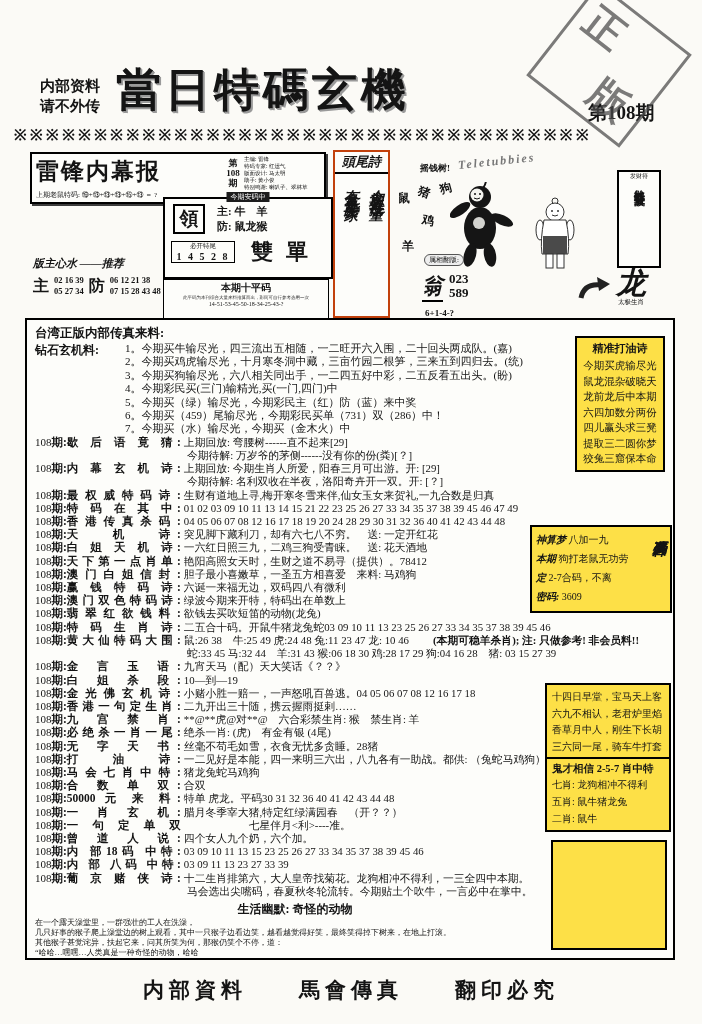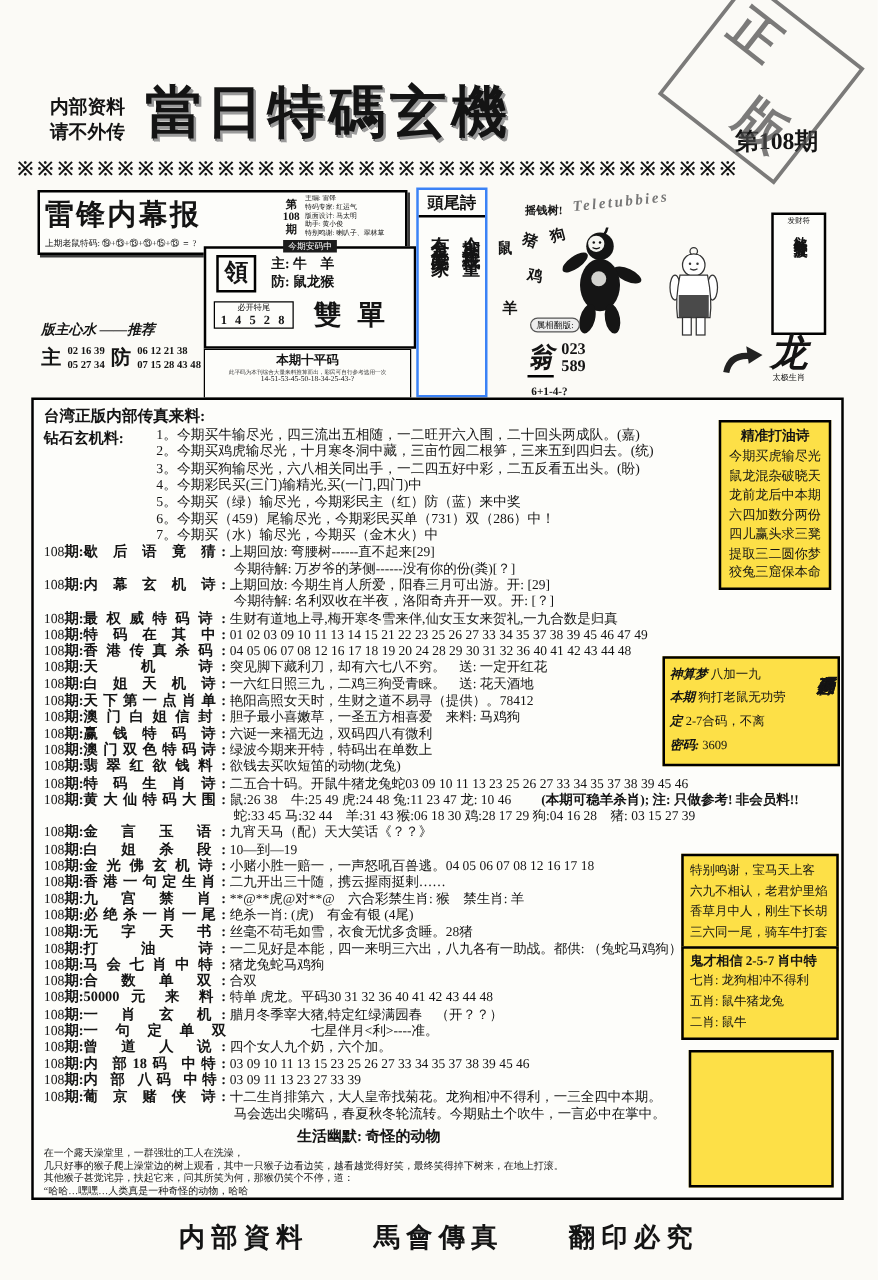--- a/index.html
+++ b/index.html
@@ -44,21 +44,21 @@
   .cb-row2{display:flex;align-items:center;margin-top:3px;}
   .cb-bikai{border:1.5px solid #000;width:62px;text-align:center;margin-left:6px;}
   .bk-l{font-size:6.5px;display:block;}
   .bk-n{font-size:10px;font-weight:bold;letter-spacing:2px;display:block;}
   .cb-shuangdan{font-size:22px;font-weight:900;letter-spacing:13px;margin-left:16px;white-space:nowrap;}
   .pingma{left:163px;top:279px;width:166px;height:40px;border:1.5px solid #000;
     text-align:center;padding-top:1px;background:#fdfdfa;box-sizing:border-box;}
   .pm-title{font-size:10px;font-weight:900;}
   .pm-l1{font-size:4.5px;color:#333;white-space:nowrap;overflow:hidden;}
   .pm-l2{font-size:6px;margin-top:1px;white-space:nowrap;}
-  .toutail{left:333px;top:150px;width:57px;height:168px;border:2px solid #3b82f6;background:#fdfdfa;box-sizing:border-box;}
+  .toutail{left:333px;top:150px;width:57px;height:168px;border:2px solid #c2410c;background:#fdfdfa;box-sizing:border-box;font-style:italic;}
   .tt-hdr{font-size:13px;font-weight:900;text-align:center;border-bottom:2px solid #000;padding:1px 0;}
   .tt-body{height:140px;writing-mode:vertical-rl;font-size:14.5px;font-weight:bold;
     letter-spacing:3px;padding:3px 3px;line-height:25px;}
   .cartoon{left:392px;top:150px;width:200px;height:168px;}
   .yaoqianshu{left:28px;top:12px;font-size:9px;font-weight:bold;}
   .arc-text{left:66px;top:4px;font-size:12px;font-style:italic;color:#777;
     letter-spacing:2px;transform:rotate(-6deg);font-weight:bold;}
   .animal{font-size:12px;font-weight:bold;}
   .tag{left:32px;top:104px;font-size:7px;border:1px solid #555;border-radius:8px;
     padding:0 4px;background:#eee;}
@@ -428,21 +428,21 @@
       <div><span class="ss-b">神算梦</span> <span>八加一九</span></div>
       <div><span class="ss-b">本期</span> <span>狗打老鼠无功劳</span></div>
       <div><span class="ss-b">定</span> <span>2-7合码，不离</span></div>
       <div><span class="ss-b">密码:</span> <span>3609</span></div>
     </div>
     <div class="ss-vert">入夢憑神碼</div>
   </div>
 
   <div class="sb sb-poem">
 
-  <div class="poem-line">特别鸣谢，宝马天上客</div>
+  <div class="poem-line">十四日早堂，宝马天上客</div>
       <div class="poem-line">六九不相认，老君炉里焰</div>
       <div class="poem-line">香草月中人，刚生下长胡</div>
       <div class="poem-line">三六同一尾，骑车牛打套</div>
     </div>
 
   <div class="sb sb-guicai">
     <div class="gc-title">鬼才相信 2-5-7 肖中特</div>
     <div>
 
     <div class="gc-row"><span>七肖:</span> <span>龙狗相冲不得利</span></div>

